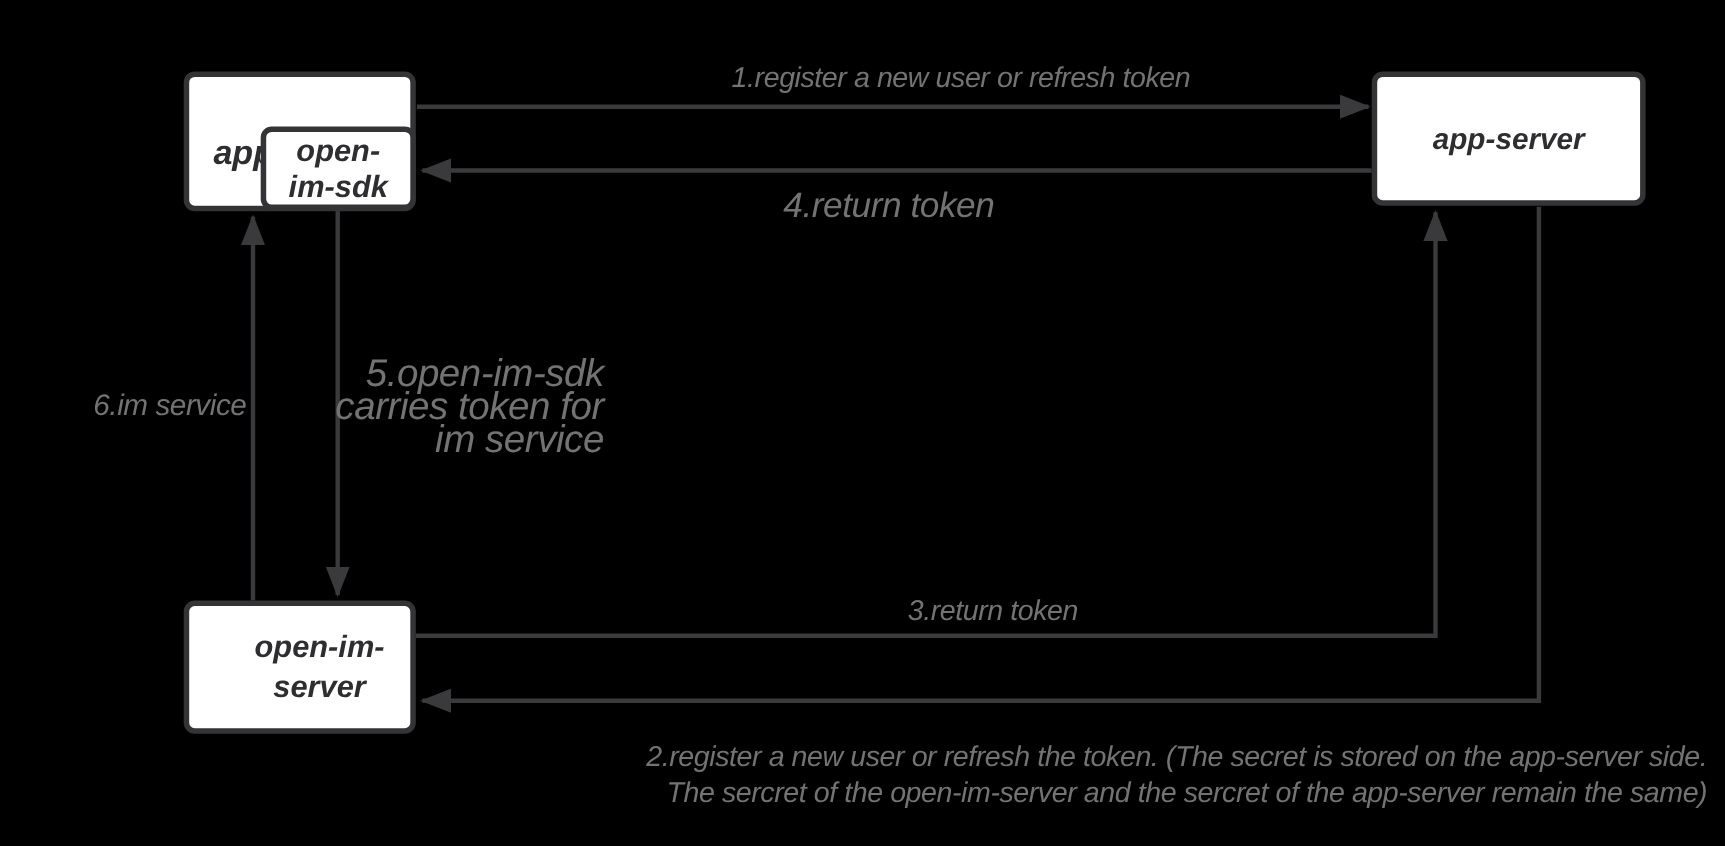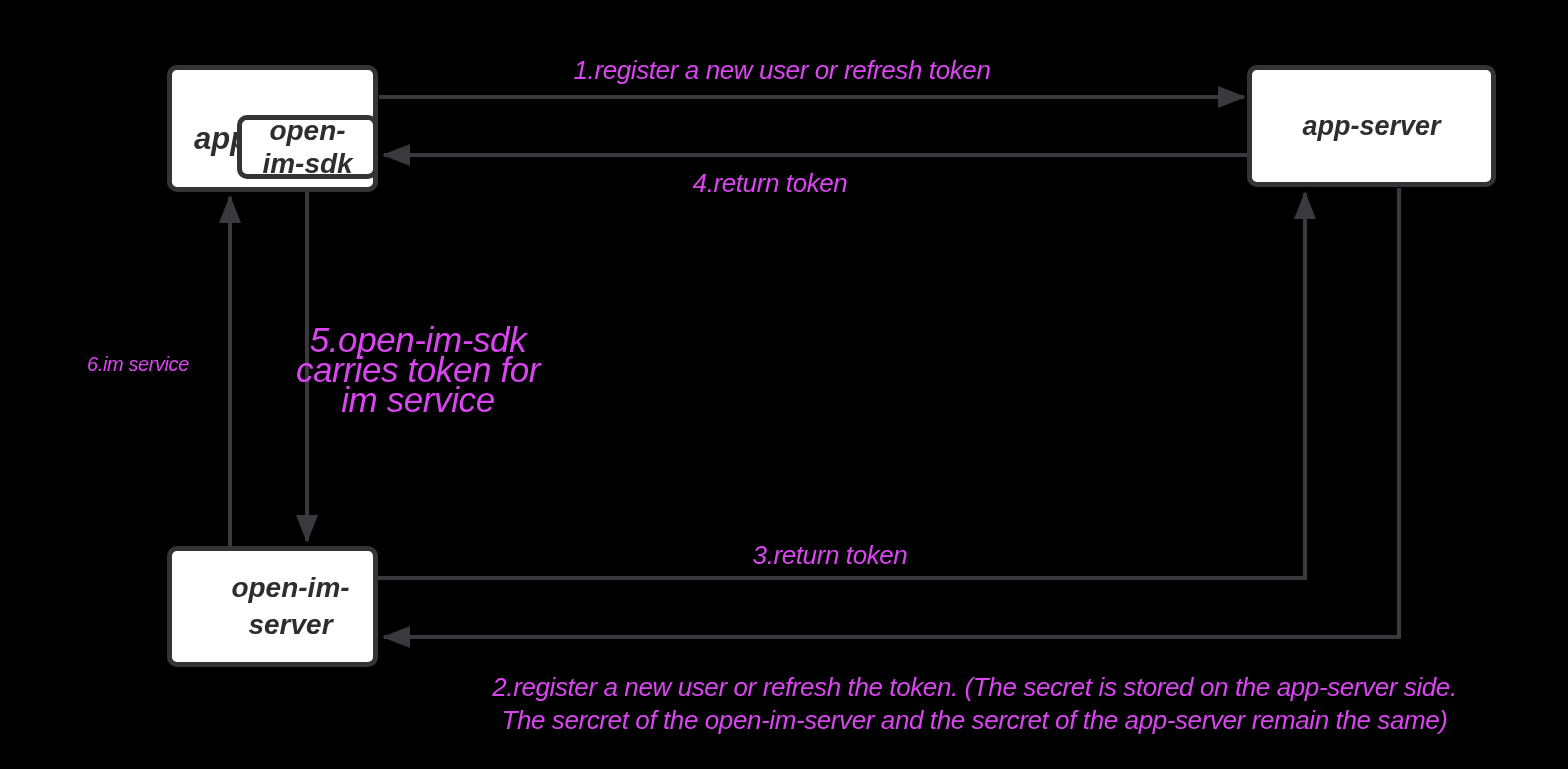--- a/index.html
+++ b/index.html
@@ -45,48 +45,48 @@
     align-items: flex-start;
     justify-content: flex-start;
     font-size: 31px;
   }
   .node-app-label {
     padding: 14px 0 0 22px;
     margin-top: 36px;
   }
   .node-open-im-sdk {
     left: 65px; top: 45px;
-    width: 141px; height: 64px;
+    width: 141px; height: 76px;
     font-size: 28px;
     line-height: 1.18;
   }
   .node-app-server {
     left: 1247px; top: 65px;
     width: 249px; height: 122px;
     font-size: 27px;
   }
   .node-open-im-server {
     left: 167px; top: 546px;
     width: 211px; height: 121px;
     font-size: 28px;
     line-height: 1.3;
     padding-left: 36px;
   }
   .edge-label {
     position: absolute;
-    color: #d946ef;
+    color: #737373;
     font-style: italic;
     font-weight: 400;
-    text-align: center;
+    text-align: right;
     white-space: pre-line;
     letter-spacing: -0.4px;
   }
   .label-1 { left: 482px; top: 55px;  width: 600px; font-size: 26px; }
-  .label-4 { left: 620px; top: 168px; width: 300px; font-size: 26px; }
-  .label-6 { left: 38px;  top: 353px; width: 200px; font-size: 20px; }
+  .label-4 { left: 604px; top: 168px; width: 300px; font-size: 32px; }
+  .label-6 { left: 24px;  top: 353px; width: 200px; font-size: 27px; }
   .label-5 { left: 287px; top: 325px; width: 262px; font-size: 35px; line-height: 30px; }
   .label-3 { left: 680px; top: 540px; width: 300px; font-size: 26px; }
   .label-2 { left: 397px; top: 655px; width: 1155px; font-size: 26px; line-height: 33px; margin-top: 16px; }
 </style>
 </head>
 <body>
 
 <div class="diagram">
 
   <svg class="arrows-layer" viewBox="0 0 1568 769" xmlns="http://www.w3.org/2000/svg">

